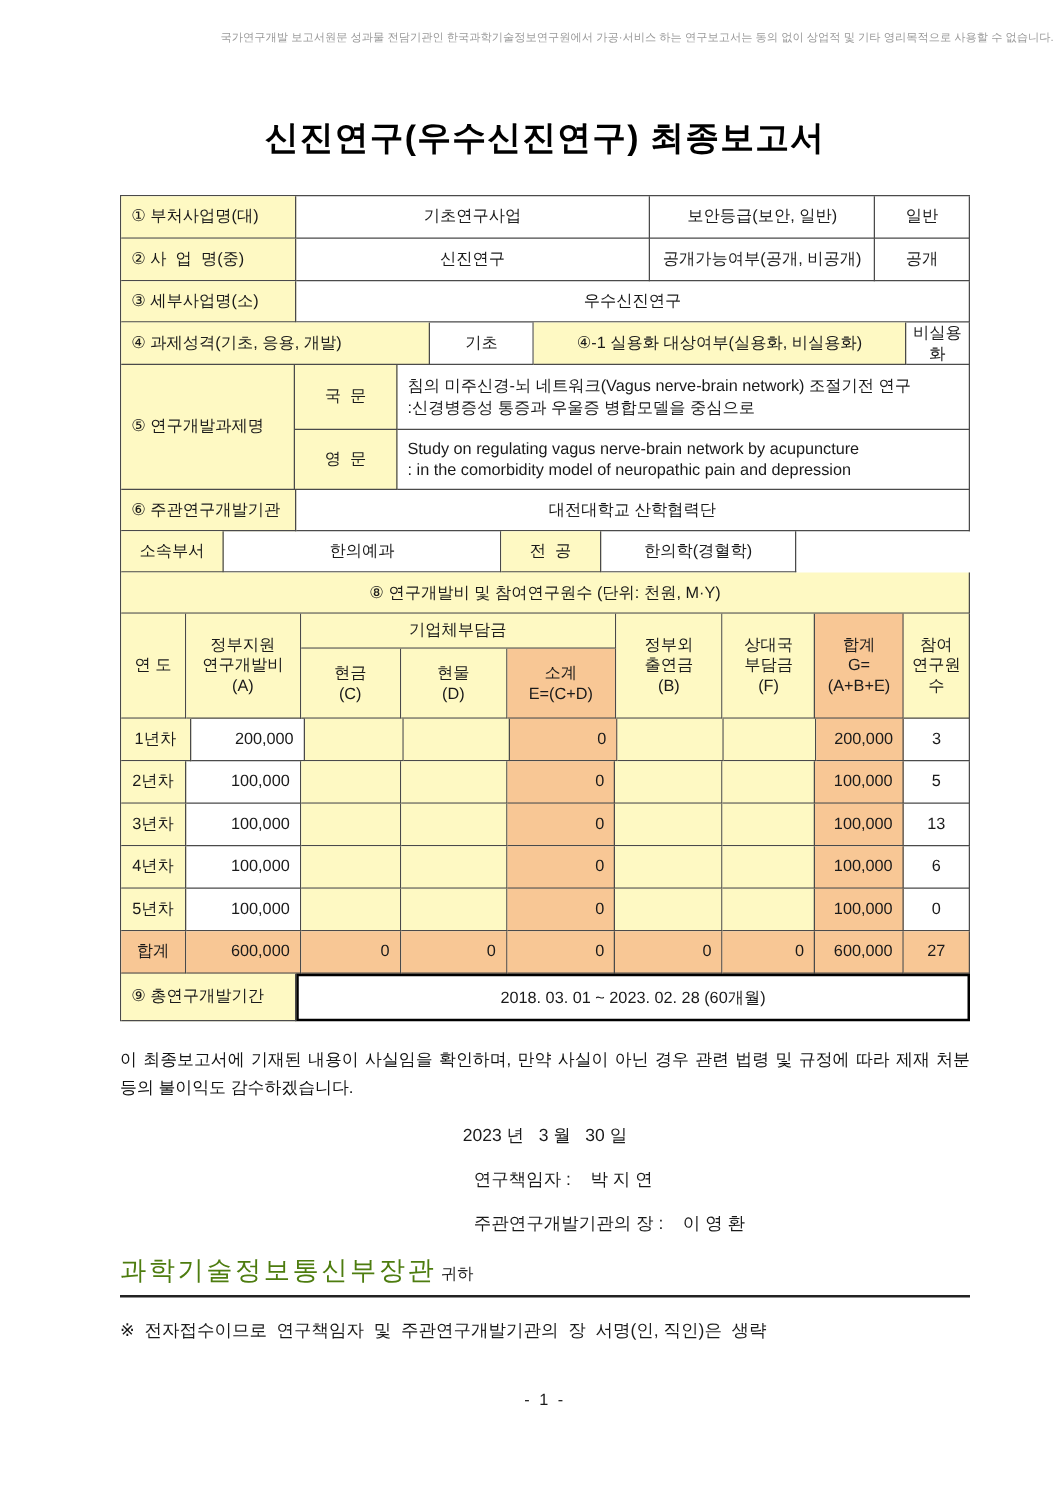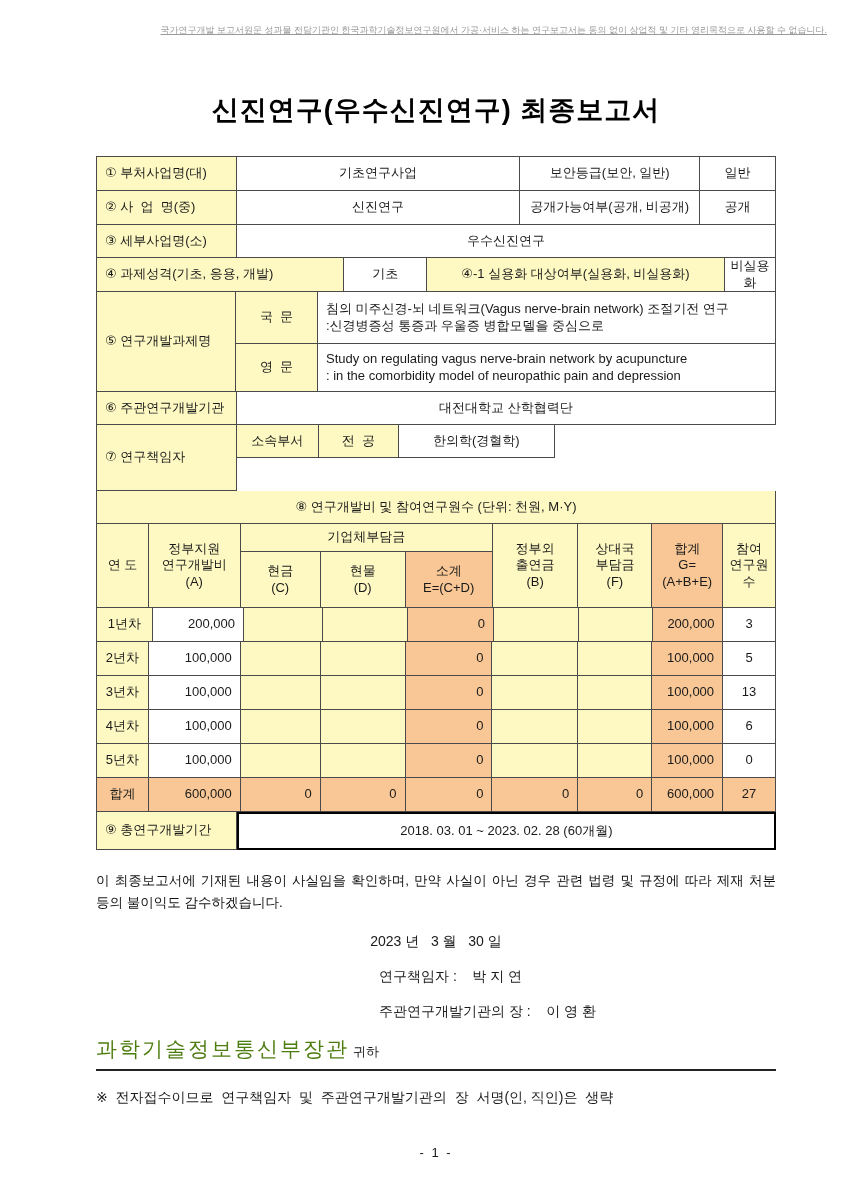--- a/index.html
+++ b/index.html
@@ -2,22 +2,22 @@
 <html><head>
 <meta charset="utf-8">
 <style>
   * { margin:0; padding:0; box-sizing:border-box; }
   body {
     width:849px; height:1200px; background:#ffffff;
     font-family:"Liberation Sans","DejaVu Sans",sans-serif;
     color:#1a1a1a; position:relative; overflow:hidden;
   }
   .disclaimer {
-    position:absolute; top:24px; right:22px;
-    font-size:9px; color:#999; letter-spacing:0px;text-decoration:underline;
+    position:absolute; top:24px; right:6px;
+    font-size:9px; color:#999; letter-spacing:0px;
   }
   .content { position:absolute; left:96px; top:0; width:680px; }
   .doc-title {
     margin-top:92px; text-align:center;
     font-size:27px; font-weight:bold; letter-spacing:1px; color:#000;
   }
   .tbl { margin-top:28px; border-top:1px solid #4a4a4a; border-left:1px solid #4a4a4a; }
   .row { display:flex; }
   .cell {
     border-right:1px solid #4a4a4a; border-bottom:1px solid #4a4a4a;
@@ -98,24 +98,24 @@
         </div>
       </div>
     </div>
 
     <div class="row" style="height:33px">
       <div class="cell gray left" style="width:140px">⑥ 주관연구개발기관</div>
       <div class="cell" style="width:540px">대전대학교 산학협력단</div>
     </div>
 
     <div class="row">
-      <div class="cell gray left" style="width:140px; height:66px">⑦ 연구책임자</div>
       <div class="group" style="width:540px">
         <div class="subrow" style="height:33px">
           <div class="cell gray" style="width:82px; height:33px">소속부서</div>
+          <div class="cell" style="width:222px; height:33px">한의예과</div>
           <div class="cell gray" style="width:80px; height:33px">전  공</div>
           <div class="cell" style="width:156px; height:33px">한의학(경혈학)</div>
         </div>
       </div>
     </div>
 
     <div class="row" style="height:33px">
       <div class="cell gray" style="width:680px">⑧ 연구개발비 및 참여연구원수 (단위: 천원, M·Y)</div>
     </div>
 

